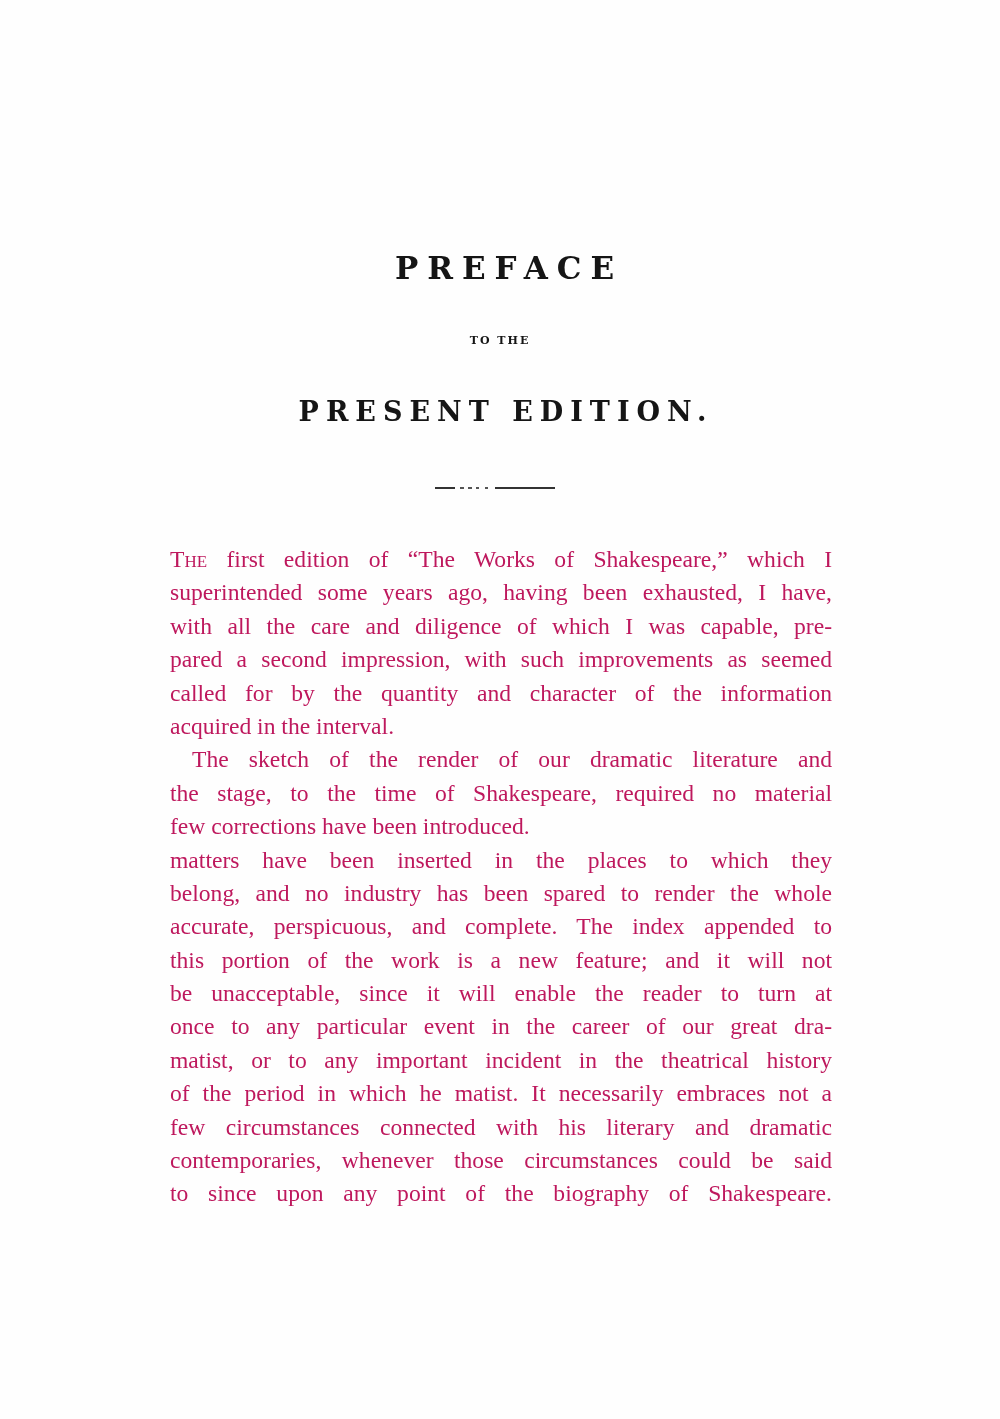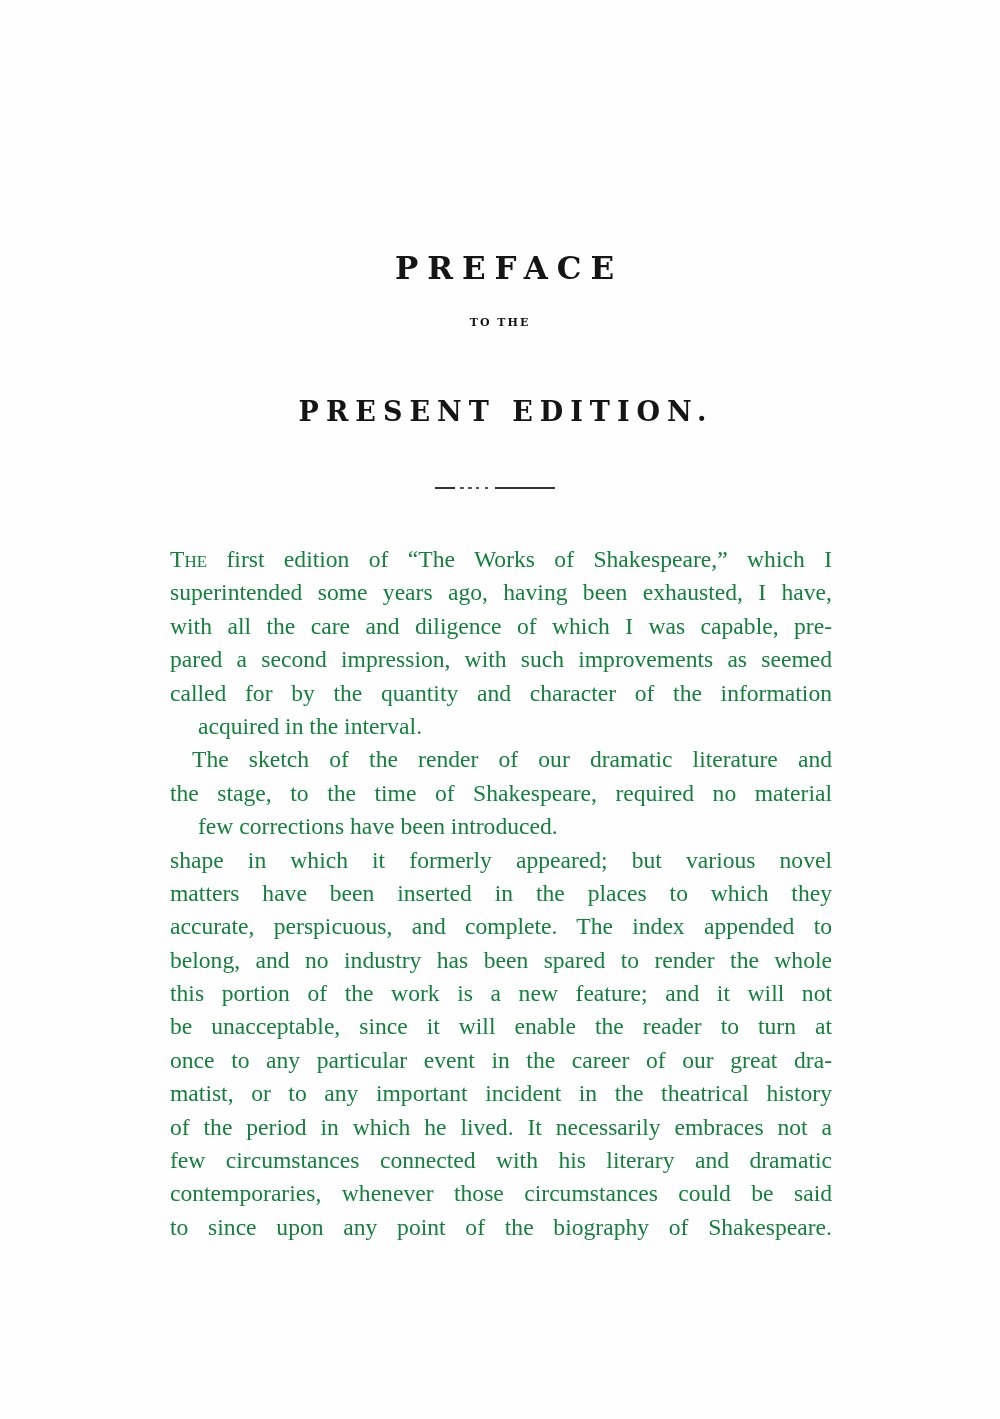--- a/index.html
+++ b/index.html
@@ -31,21 +31,21 @@
       font-weight: bold;
       color: #151515;
     }
     .t-preface {
       top: 250px;
       font-size: 31px;
       letter-spacing: 9px;
       padding-left: 9px;
     }
     .t-tothe {
-      top: 316px;
+      top: 334px;
       font-size: 11px;
       letter-spacing: 2px;
     }
     .t-edition {
       top: 396px;
       font-size: 27px;
       letter-spacing: 7px;
       padding-left: 6px;
     }
     .rule {
@@ -64,32 +64,31 @@
 
     .body-text {
       position: absolute;
       left: 170px;
       top: 543px;
       width: 662px;
       font-family: "Liberation Serif", serif;
       font-size: 23.6px;
       line-height: 33.4px;
       text-align: justify;
-      color: #15803d;
+      color: #be185d;
     }
     .line {
       display: block;
       text-align: justify;
       text-align-last: justify;
       white-space: nowrap;
       height: 33.4px;
     }
     .line.last {
       text-align-last: left;
-      margin-left: 28px;
     }
     .line.indent {
       padding-left: 22px;
     }
     .sc {
       font-variant: small-caps;
     }
   </style>
 </head>
 <body>
@@ -120,28 +119,27 @@
       <span class="line last">acquired in the interval.</span>
     </div>
 
     <div>
       <span class="line indent">The sketch of the render of our dramatic literature and</span>
       <span class="line">the stage, to the time of Shakespeare, required no material</span>
       <span class="line last">few corrections have been introduced.</span>
     </div>
 
     <div>
-      <span class="line">shape in which it formerly appeared; but various novel</span>
       <span class="line">matters have been inserted in the places to which they</span>
+      <span class="line">belong, and no industry has been spared to render the whole</span>
       <span class="line">accurate, perspicuous, and complete.  The index appended to</span>
-      <span class="line">belong, and no industry has been spared to render the whole</span>
       <span class="line">this portion of the work is a new feature; and it will not</span>
       <span class="line">be unacceptable, since it will enable the reader to turn at</span>
       <span class="line">once to any particular event in the career of our great dra-</span>
       <span class="line">matist, or to any important incident in the theatrical history</span>
-      <span class="line">of the period in which he lived.  It necessarily embraces not a</span>
+      <span class="line">of the period in which he matist.  It necessarily embraces not a</span>
       <span class="line">few circumstances connected with his literary and dramatic</span>
       <span class="line">contemporaries, whenever those circumstances could be said</span>
       <span class="line">to since upon any point of the biography of Shakespeare.</span>
     </div>
 
   </div>
 </div>
 
 </body></html>

